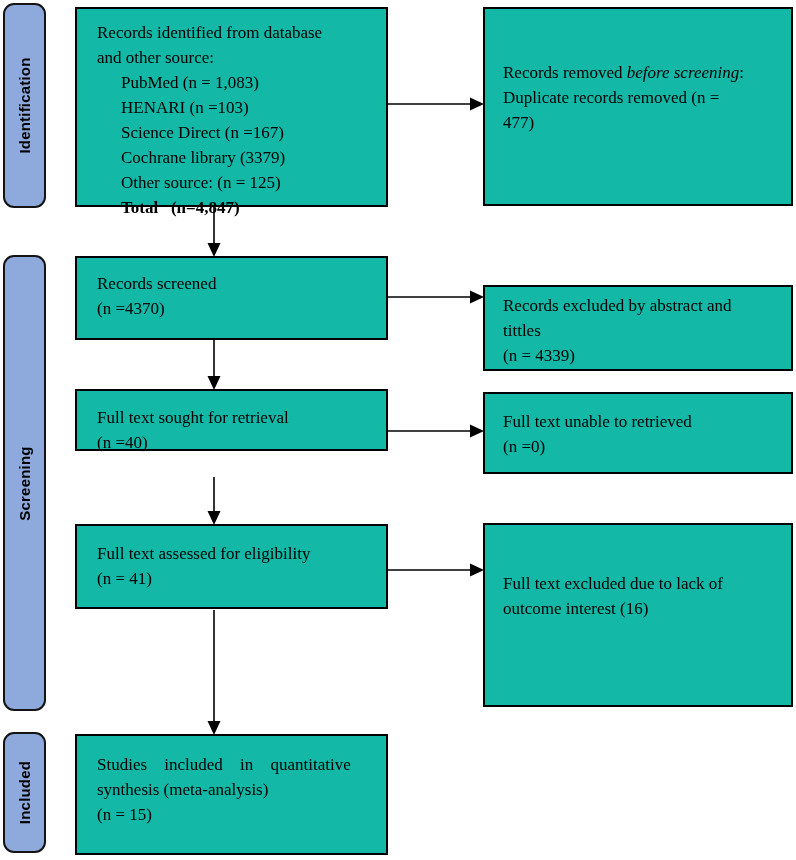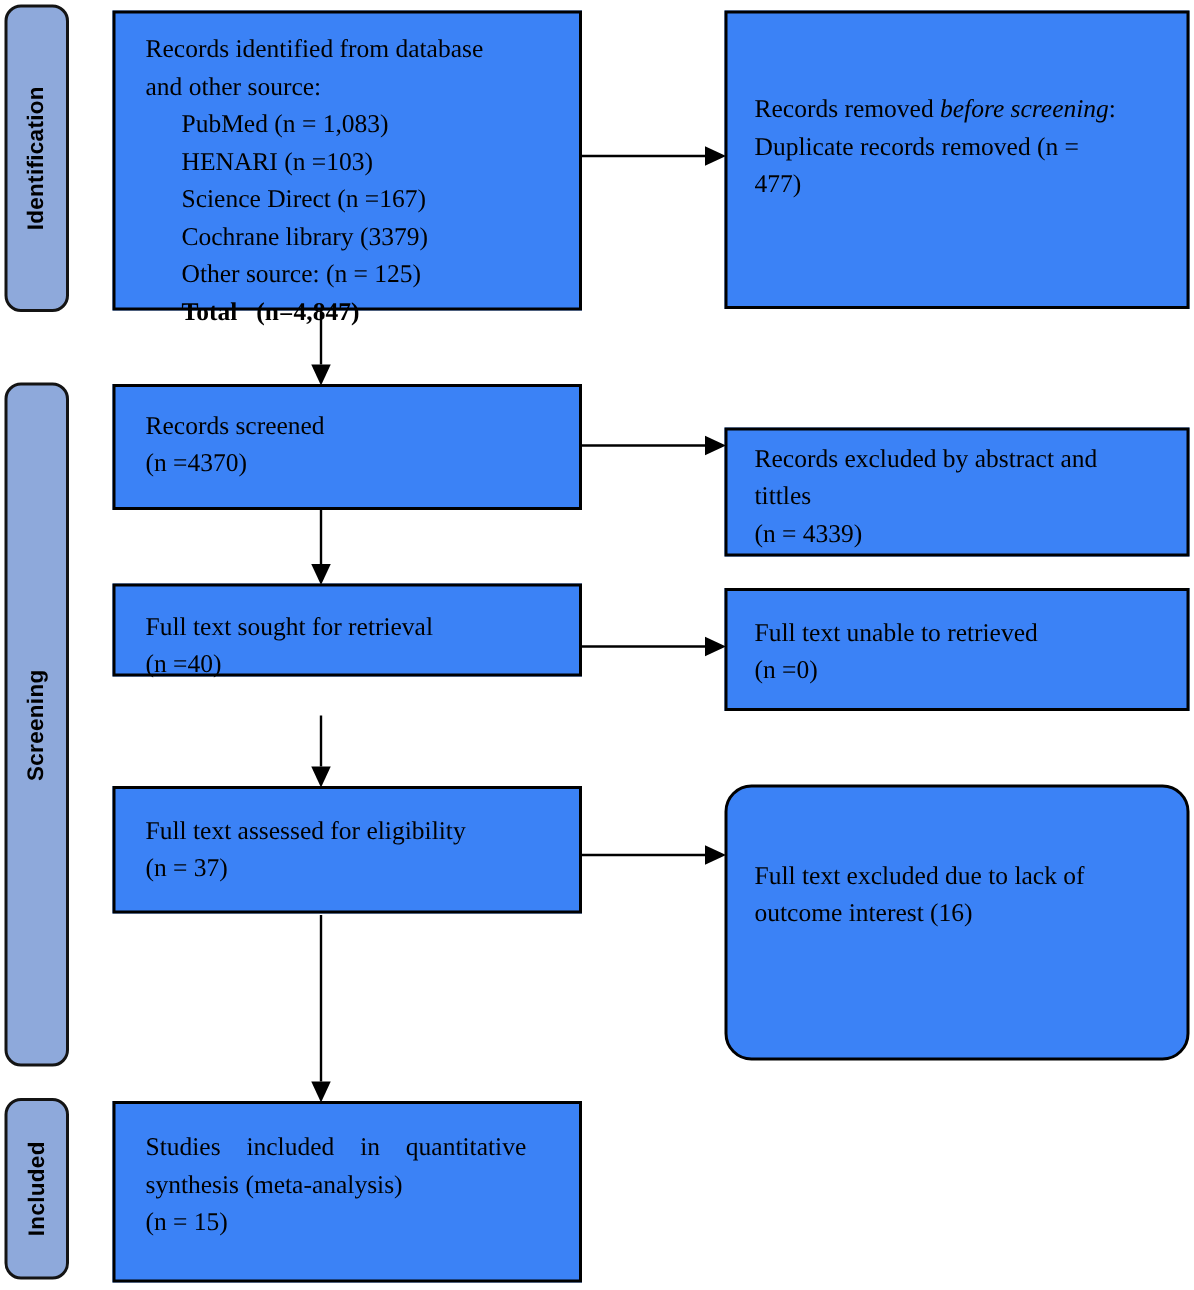--- a/index.html
+++ b/index.html
@@ -29,37 +29,37 @@
     font-size: 15px;
     letter-spacing: 0.2px;
     color: #000;
   }
   #stage-identification { left: 3px;  top: 3px;   width: 43px; height: 205px; }
   #stage-screening      { left: 3px;  top: 255px; width: 43px; height: 456px; }
   #stage-included       { left: 3px;  top: 732px; width: 43px; height: 121px; }
 
   .box {
     position: absolute;
-    background: #3b82f6;
+    background: #14b8a6;
     border: 2px solid #000;
     box-sizing: border-box;
     font-size: 17px;
     line-height: 25px;
   }
   #box-identified        { left: 75px;  top: 7px;   width: 313px; height: 200px; padding: 11px 10px 0 20px; }
   #box-identified .src   { margin-left: 24px; }
   #box-identified .total { margin-left: 24px; font-weight: bold; white-space: pre; }
   #box-removed           { left: 483px; top: 7px;   width: 310px; height: 199px; padding: 51px 12px 0 18px; }
   #box-removed .detail   { }
   #box-screened          { left: 75px;  top: 256px; width: 313px; height: 84px;  padding: 13px 10px 0 20px; }
   #box-excluded          { left: 483px; top: 253px; width: 310px; height: 86px;  padding: 6px 12px 0 18px; margin-top: 32px; }
   #box-sought            { left: 75px;  top: 389px; width: 313px; height: 62px;  padding: 14px 10px 0 20px; }
   #box-unretrieved       { left: 483px; top: 392px; width: 310px; height: 82px;  padding: 15px 12px 0 18px; }
   #box-assessed          { left: 75px;  top: 524px; width: 313px; height: 85px;  padding: 15px 10px 0 20px; }
-  #box-ft-excluded       { left: 483px; top: 523px; width: 310px; height: 184px; padding: 46px 12px 0 18px; border-radius: 18px; }
+  #box-ft-excluded       { left: 483px; top: 523px; width: 310px; height: 184px; padding: 46px 12px 0 18px; }
   #box-included-studies  { left: 75px;  top: 734px; width: 313px; height: 121px; padding: 16px 16px 0 20px; }
   #box-included-studies .justified { word-spacing: 13px; }
 
   .italic { font-style: italic; text-align: center; }
 
   #arrow-layer {
     position: absolute;
     left: 0; top: 0;
     width: 796px; height: 860px;
     pointer-events: none;
@@ -115,21 +115,21 @@
   <div>(n =40)</div>
 </div>
 
 <div class="box" id="box-unretrieved">
   <div>Full text unable to retrieved</div>
   <div>(n =0)</div>
 </div>
 
 <div class="box" id="box-assessed">
   <div>Full text assessed for eligibility</div>
-  <div>(n = 37)</div>
+  <div>(n = 41)</div>
 </div>
 
 <div class="box" id="box-ft-excluded">
   <div>Full text excluded due to lack of</div>
   <div>outcome interest (16)</div>
 </div>
 
 <div class="box" id="box-included-studies">
   <div class="justified">Studies included in quantitative</div>
   <div>synthesis (meta-analysis)</div>

